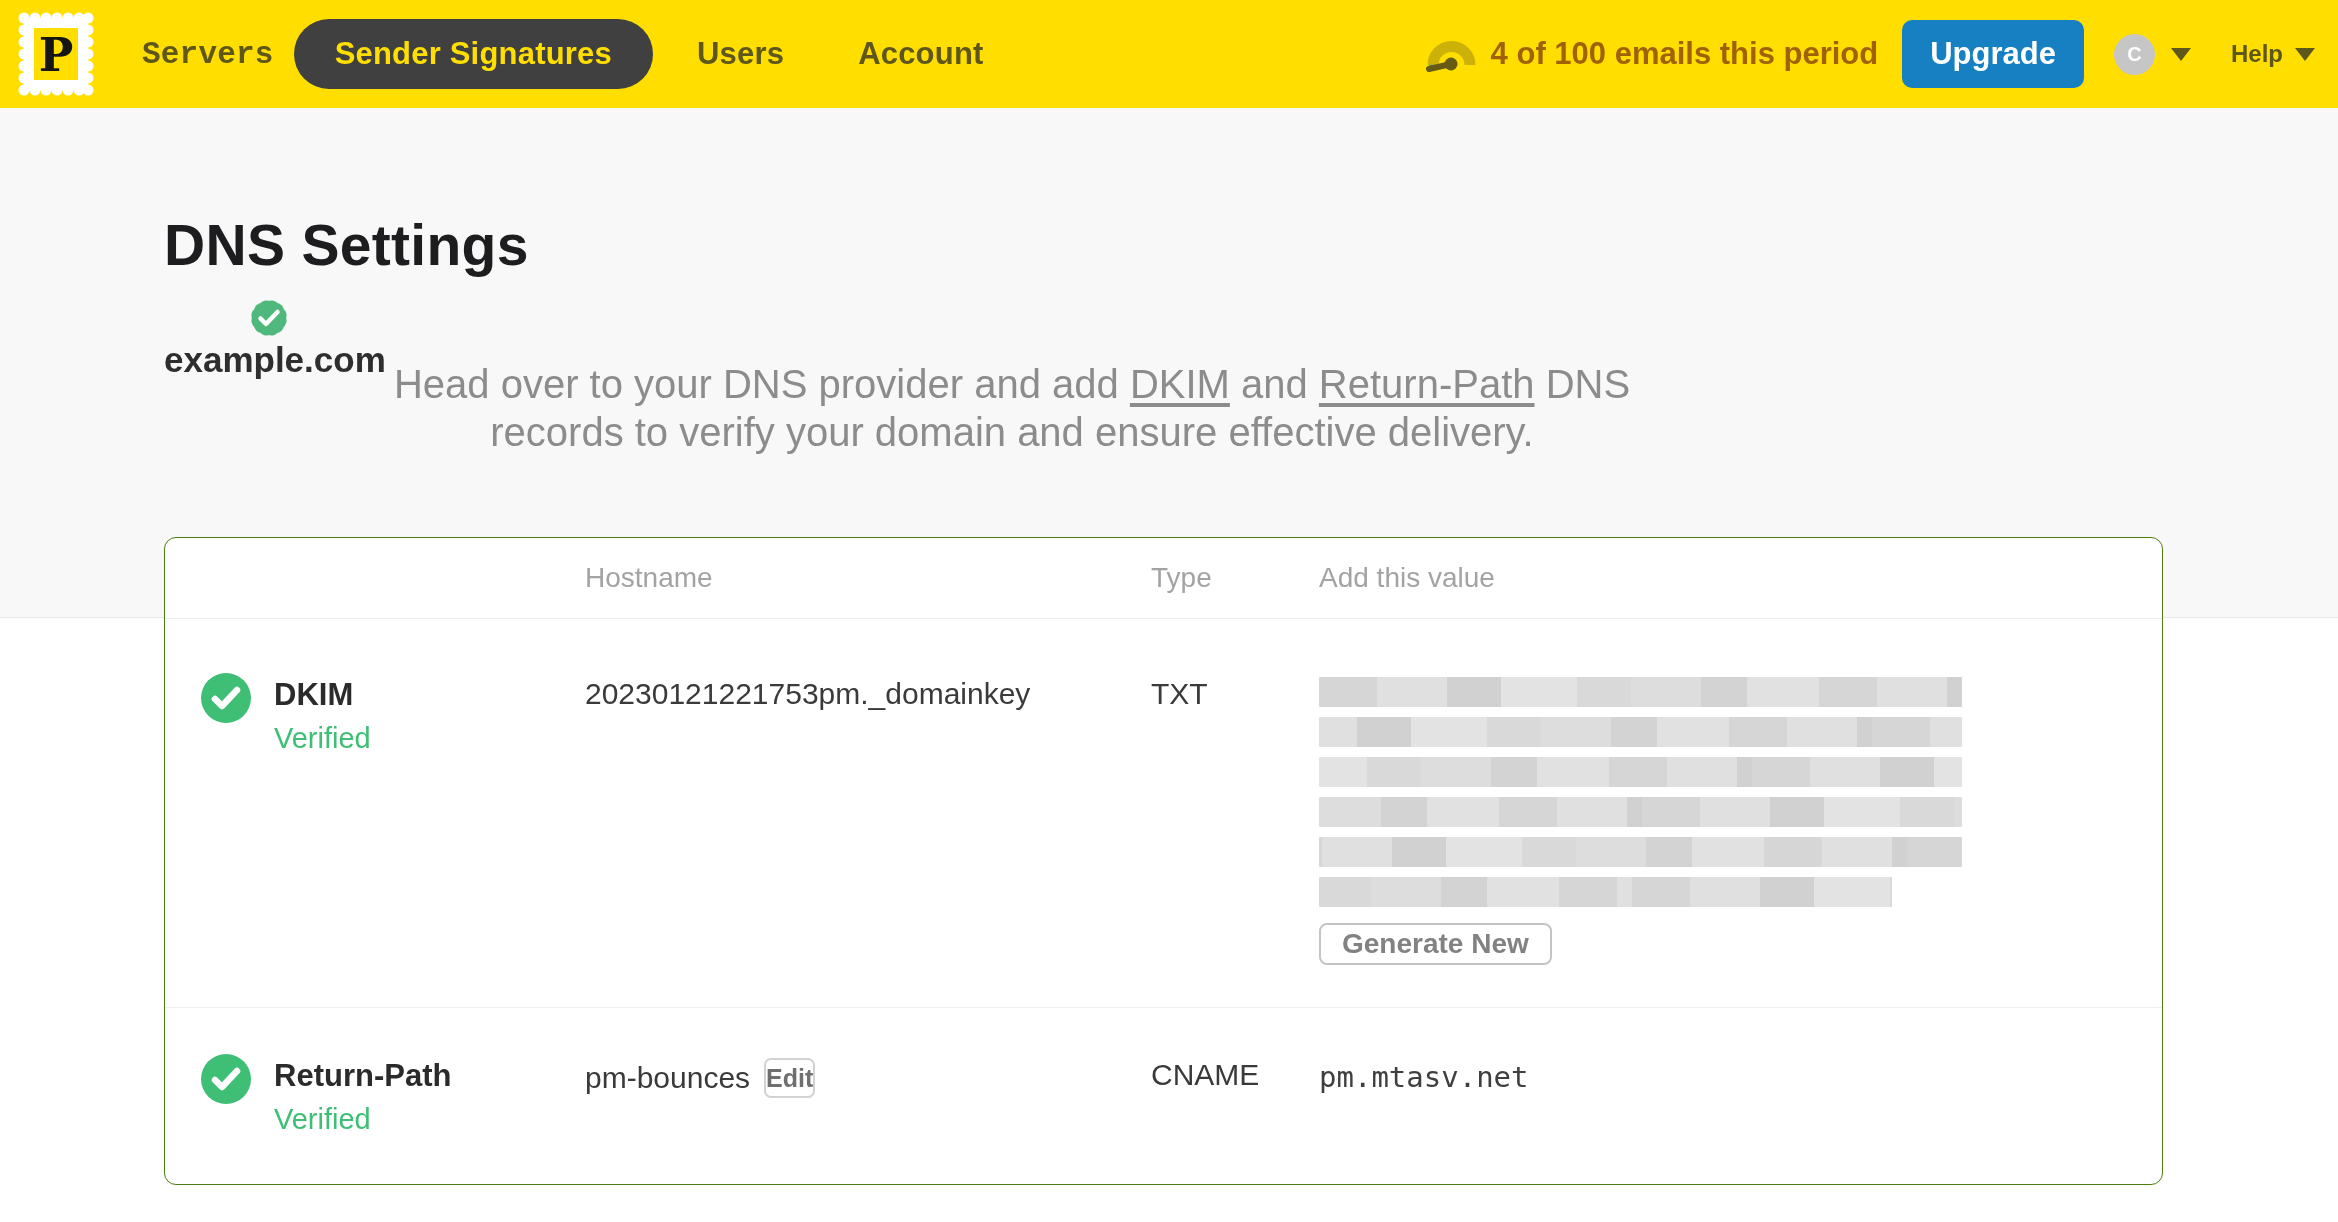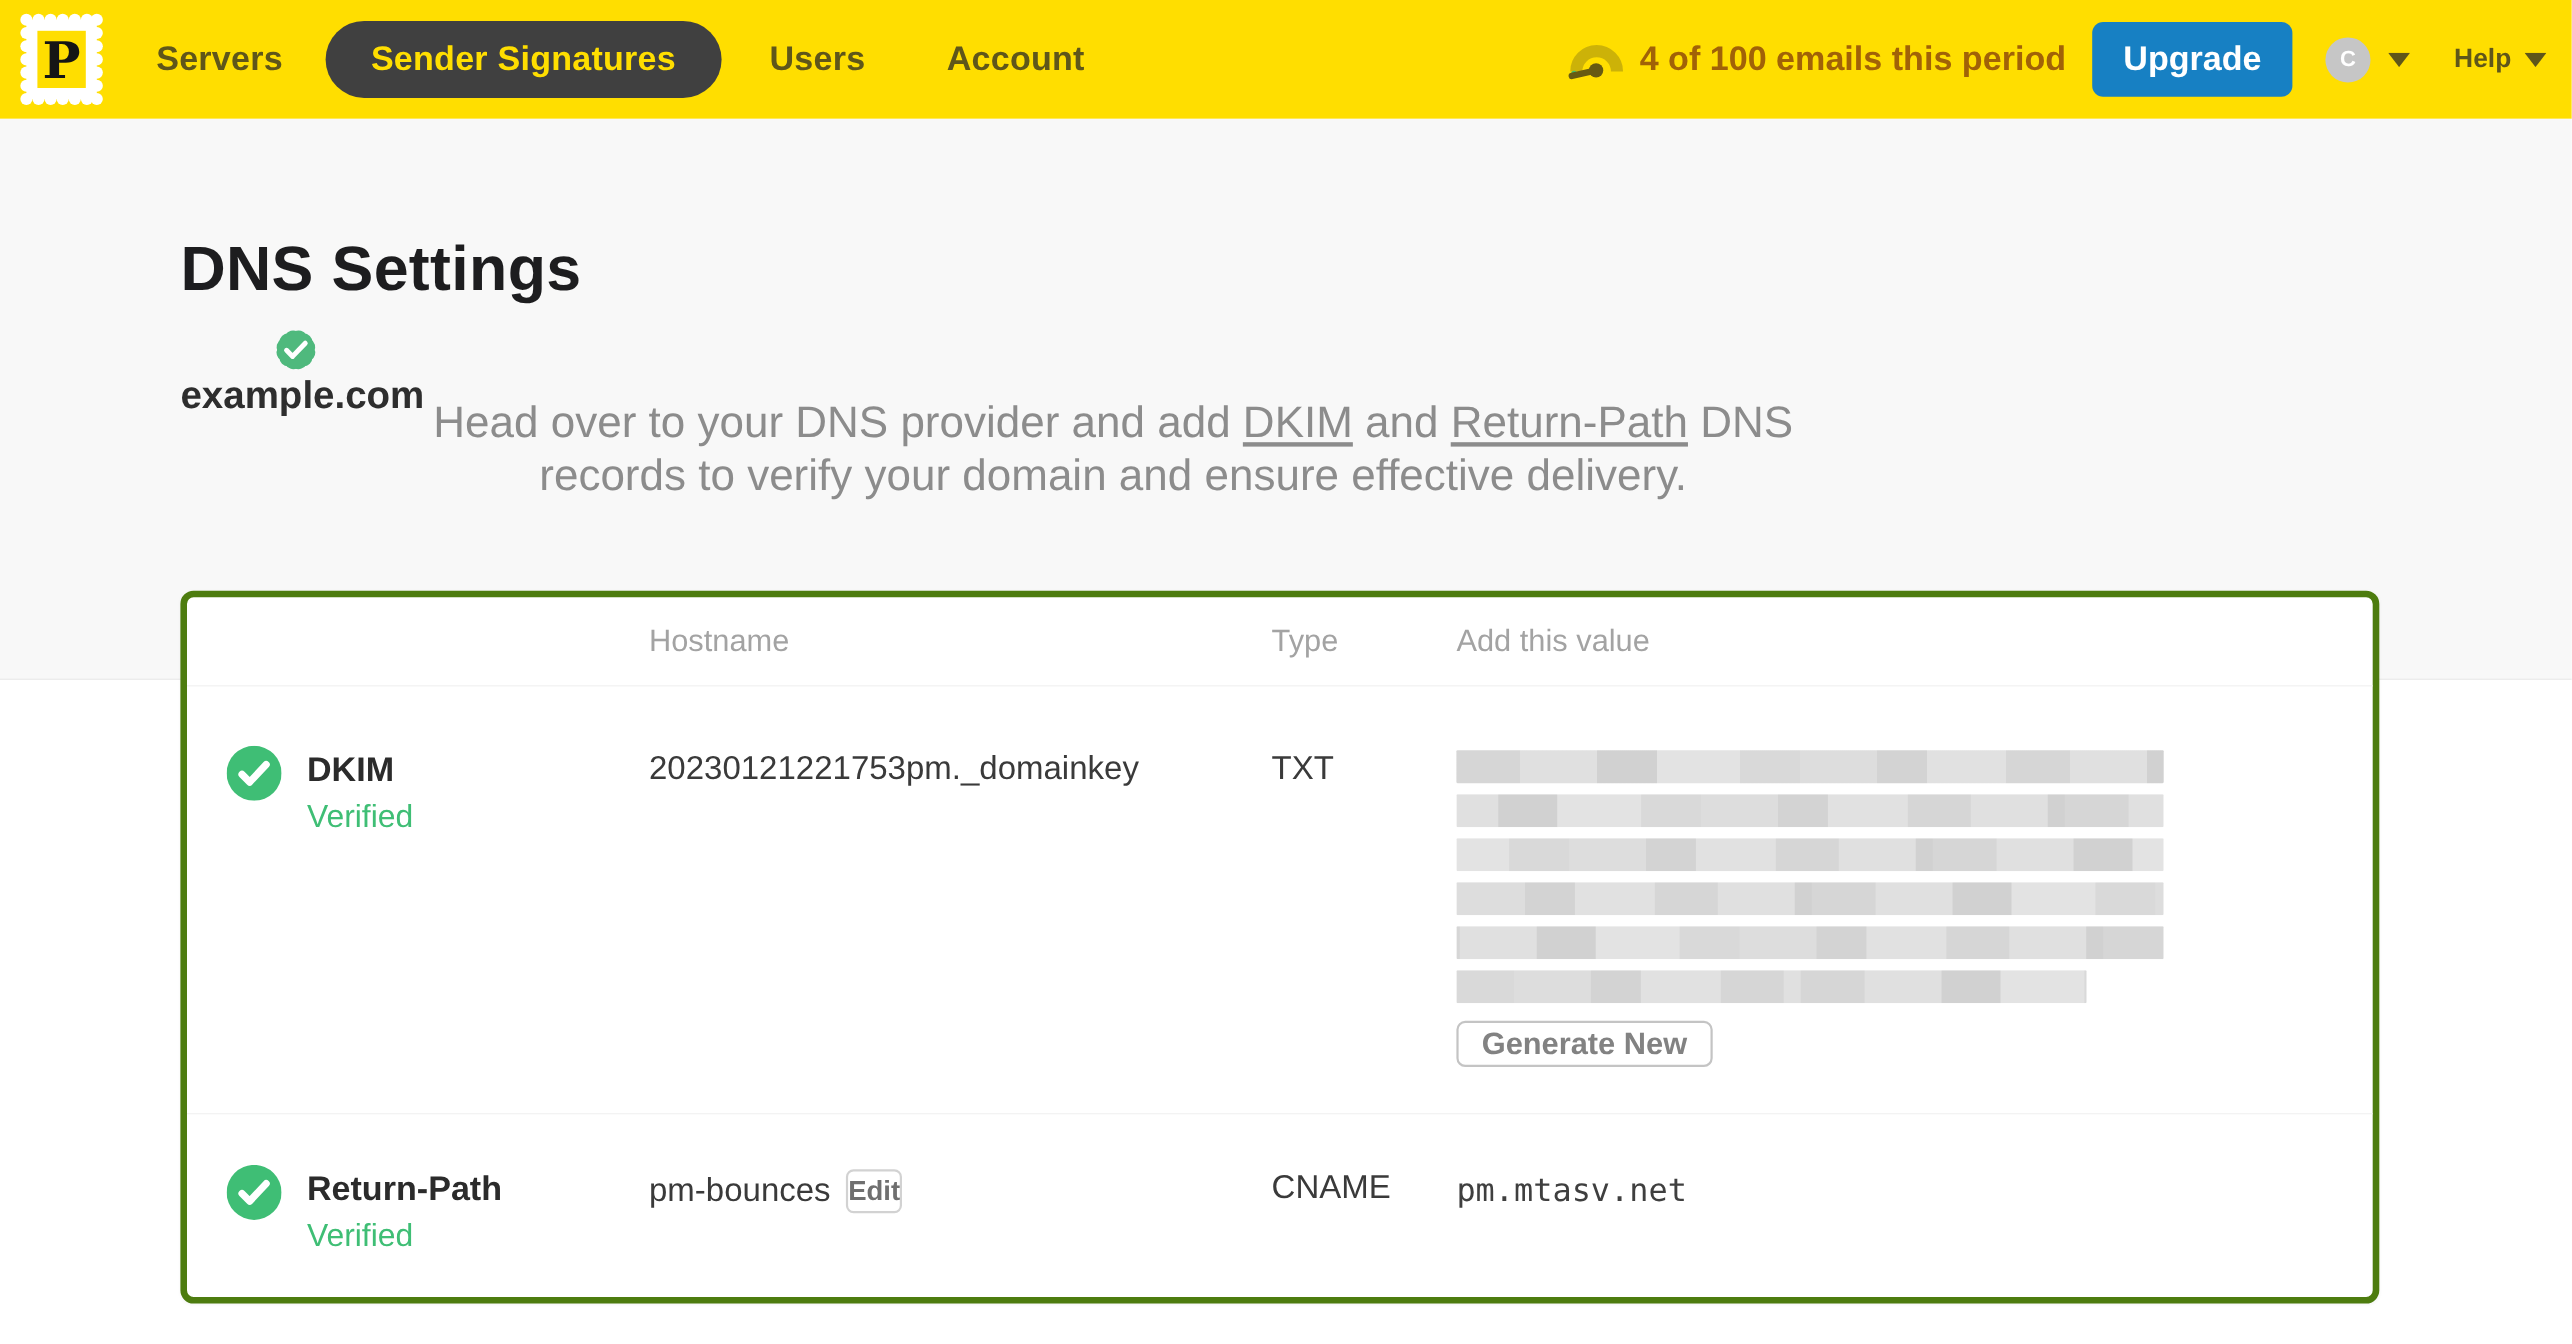--- a/index.html
+++ b/index.html
@@ -10,21 +10,21 @@
   .nav {
     position:absolute; top:0; left:0; width:2338px; height:108px;
     background:#FFDE00; display:flex; align-items:center; padding:0 23px 0 16px;
   }
   .logo { width:80px; height:88px; flex:0 0 auto; margin-right:46px; display:block; }
   .nav-links { display:flex; align-items:center; }
   .nav-link {
     font-size:31px; font-weight:bold; color:#5f561a; cursor:pointer;
     letter-spacing:0.2px; white-space:nowrap;
   }
-  .nav-link.servers { margin-right:39px; }
+  .nav-link.servers { margin-right:20px;font-family:Liberation Mono, monospace; }
   .nav-link.pill {
     background:#404040; color:#FFDE00; border-radius:40px;
     padding:17px 41px; margin-right:44px;
   }
   .nav-link.users { margin-right:74px; }
   .nav-right { margin-left:auto; display:flex; align-items:center; }
   .gauge-icon { width:52px; height:40px; margin-right:14px; }
   .usage-text { font-size:31px; font-weight:bold; color:#a16207; white-space:nowrap; margin-right:24px; }
   .upgrade-btn {
     background:#1780C3; color:#fff; font-size:31px; font-weight:bold;
@@ -58,21 +58,21 @@
   .intro {
     position:absolute; left:0; top:360px; width:2024px;
     text-align:center; font-size:40px; line-height:48px; color:#8c8c8c;
   }
   .intro-inner { width:1280px; margin:0 auto; }
   .intro a { color:#8c8c8c; text-decoration:underline; text-underline-offset:5px; cursor:pointer; }
 
   
   .card {
     position:absolute; left:164px; top:537px; width:1999px; height:648px;
-    background:#fff; border:6px solid #4d7c0f; border-radius:12px;
+    background:#fff; border:1px solid #4d7c0f; border-radius:12px;
     box-shadow:0 1px 3px rgba(0,0,0,0.04);
   }
   .grid-cols { display:grid; grid-template-columns:420px 566px 168px auto; }
   .thead { height:81px; align-items:center; border-bottom:1px solid #efefef; }
   .th { font-size:28px; color:#a3a3a3; }
   .row1 { min-height:389px; border-bottom:1px solid #f0f0f0; padding-top:58px; align-items:start; }
   .row2 { min-height:176px; padding-top:50px; align-items:start; }
   .status-cell { display:flex; align-items:flex-start; padding-left:36px; }
   .check-circle { width:50px; height:50px; flex:0 0 auto; margin-right:23px; margin-top:-4px; }
   .rec-name { font-size:31px; font-weight:bold; color:#2b2b2b; }

